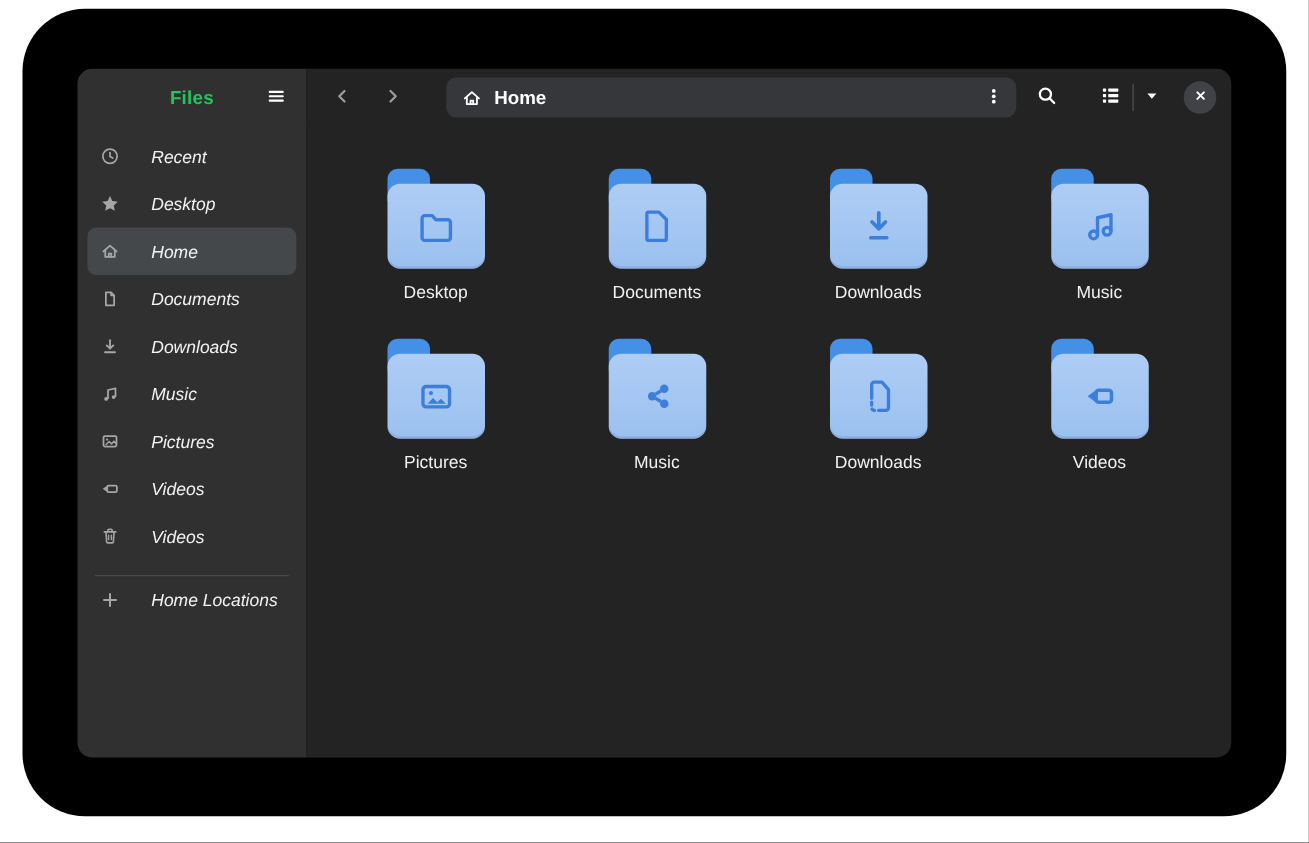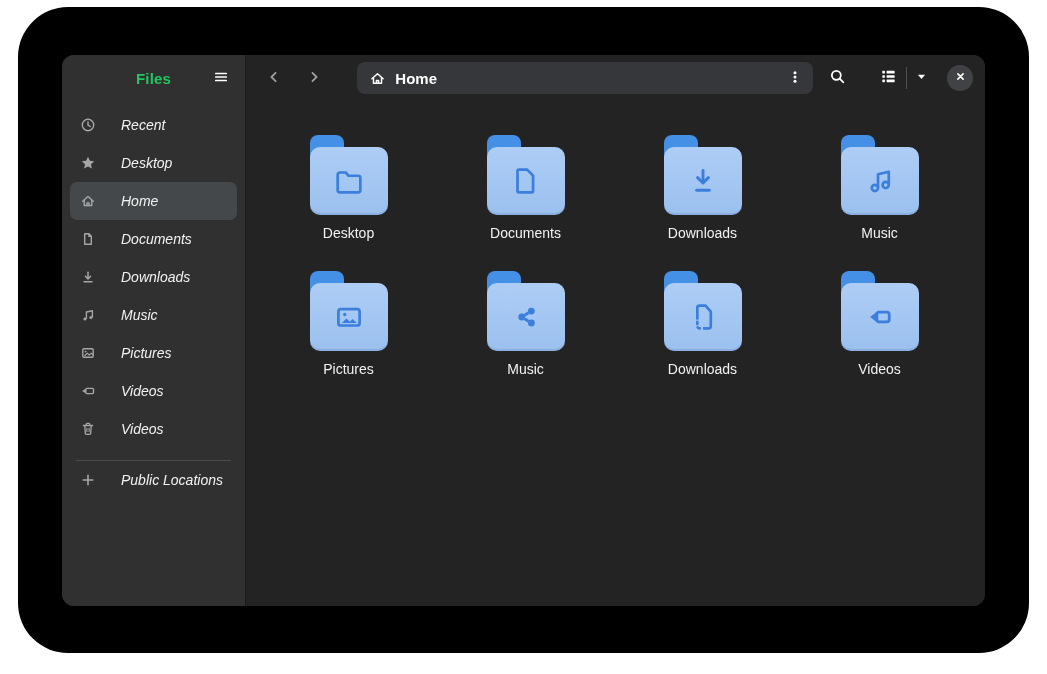--- a/index.html
+++ b/index.html
@@ -346,21 +346,21 @@
   </div>
         </nav>
       <div class="sidebar-bottom">
         <hr class="divider">
         <div class="sidebar-item">
           <span class="icon">
               <svg>
                 <use href="#i-plus"></use>
               </svg>
             </span>
-          <span class="label">Public Locations</span>
+          <span class="label">Home Locations</span>
         </div>
       </div>
     </aside>
 
     <div class="main">
       <header class="toolbar">
         <button class="icon-btn nav-btn">
           <span><svg width="16" height="16">
                 <use href="#t-chevron-left"></use>
               </svg></span>

